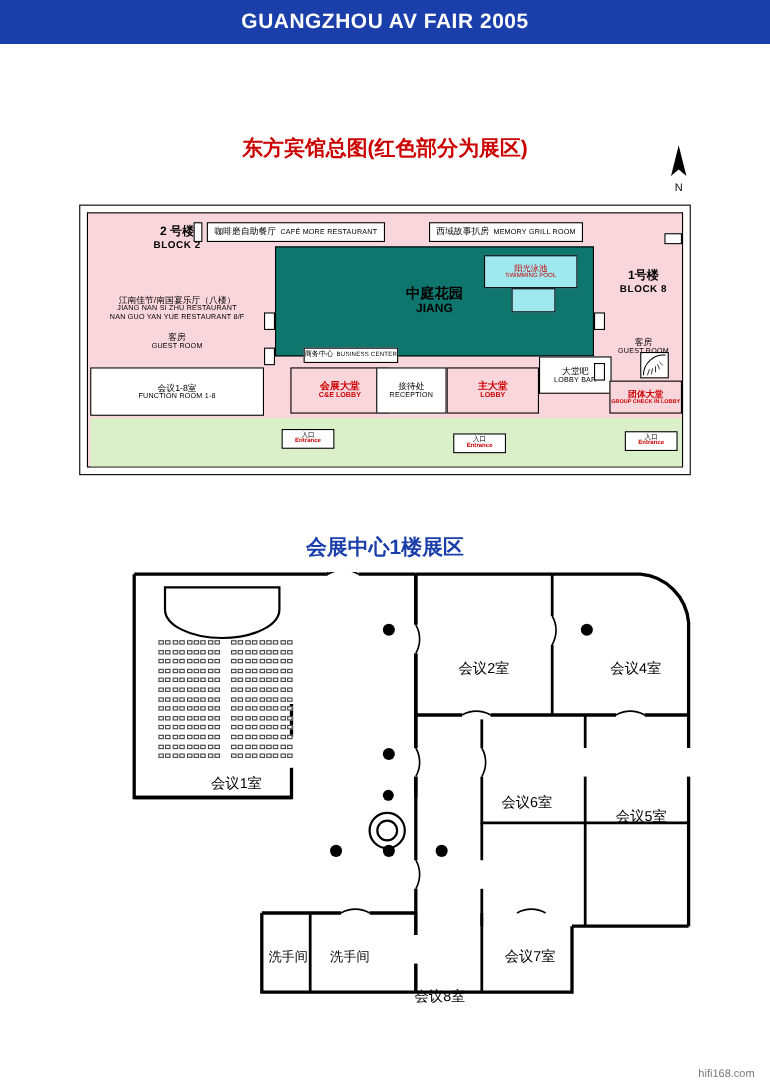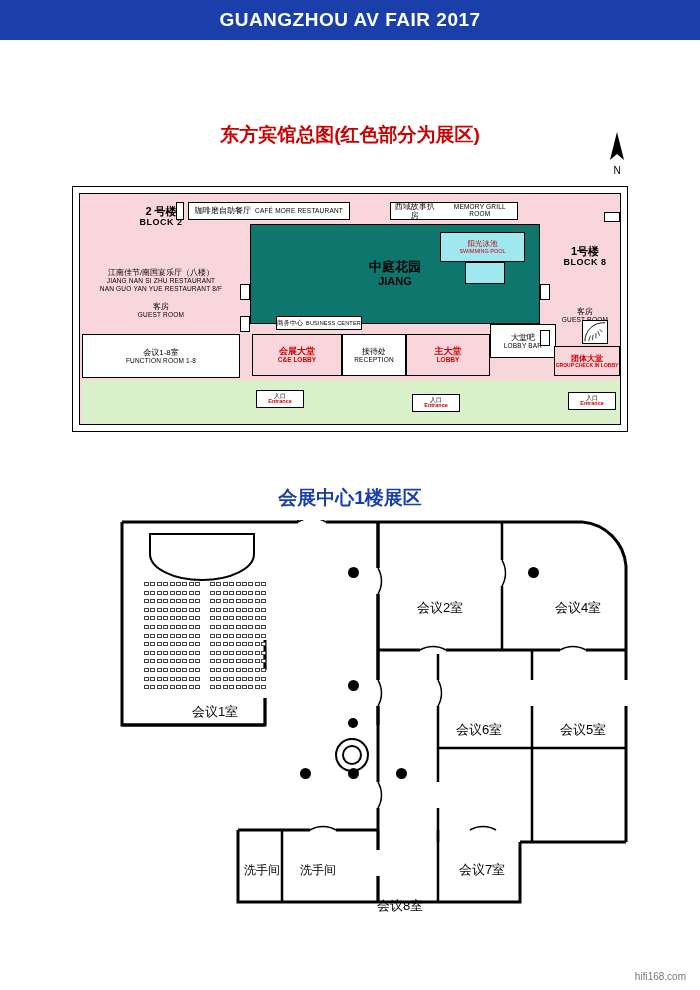--- a/index.html
+++ b/index.html
@@ -169,21 +169,21 @@
     position: absolute;
     border: 1px solid #000;
     box-sizing: border-box;
     background: #fff;
   }
 </style>
 </head>
 <body>
 
 <div class="header-bar">
-  <div class="header-title">GUANGZHOU AV FAIR 2017</div>
+  <div class="header-title">GUANGZHOU AV FAIR 2005</div>
 </div>
 
 <div class="sec1-title">东方宾馆总图(红色部分为展区)</div>
 
 <svg class="compass" viewBox="0 0 44 46">
   <polygon points="22,2 29,30 22,24 15,30" fill="#000"></polygon>
   <text x="22" y="44" font-size="10" text-anchor="middle" fill="#000" font-family="Liberation Sans, sans-serif">N</text>
 </svg>
 
 <div class="map1">
@@ -211,21 +211,21 @@
       <div class="en">FUNCTION ROOM 1-8</div>
     </div>
 
     <div class="rm white" style="left:108px; top:8px; width:162px; height:18px;">
       <div style="display:flex; gap:4px; align-items:baseline;">
         <span class="cn">咖啡磨自助餐厅</span>
         <span class="en">CAFÉ MORE RESTAURANT</span>
       </div>
     </div>
 
-    <div class="rm white" style="left:310px; top:8px; width:128px; height:18px;">
+    <div class="rm white" style="left:310px; top:8px; width:140px; height:18px;">
       <div style="display:flex; gap:4px; align-items:baseline;">
         <span class="cn">西域故事扒房</span>
         <span class="en">MEMORY GRILL ROOM</span>
       </div>
     </div>
 
     <div class="rm green" style="left:170px; top:30px; width:290px; height:100px;">
       <div class="garden-cn">中庭花园</div>
       <div class="garden-en">JIANG</div>
     </div>
@@ -238,21 +238,21 @@
 
     <div class="rm pink" style="left:470px; top:44px; width:70px; height:36px; border:none;">
       <div class="big-cn">1号楼</div>
       <div class="big-en">BLOCK 8</div>
     </div>
     <div class="rm pink" style="left:470px; top:108px; width:70px; height:26px; border:none;">
       <div class="cn">客房</div>
       <div class="en">GUEST ROOM</div>
     </div>
 
-    <div class="rm pink" style="left:172px; top:140px; width:90px; height:42px;">
+    <div class="rm pink" style="left:184px; top:140px; width:90px; height:42px;">
       <div class="cn-red">会展大堂</div>
       <div class="en-red">C&amp;E LOBBY</div>
     </div>
 
     <div class="rm white" style="left:196px; top:122px; width:86px; height:14px;">
       <div style="display:flex; gap:3px; align-items:baseline;">
         <span class="cn" style="font-size:6.5px">商务中心</span>
         <span class="en" style="font-size:5.5px">BUSINESS CENTER</span>
       </div>
     </div>
@@ -641,21 +641,21 @@
   </div>
   <div class="room2" style="left:270px; top:78px; width:100px; height:20px;">
     <span>会议2室</span>
   </div>
   <div class="room2" style="left:408px; top:78px; width:100px; height:20px;">
     <span>会议4室</span>
   </div>
   <div class="room2" style="left:316px; top:200px; width:86px; height:20px;">
     <span>会议6室</span>
   </div>
-  <div class="room2" style="left:420px; top:200px; width:86px; height:20px;text-align:right;">
+  <div class="room2" style="left:420px; top:212px; width:86px; height:20px;text-align:right;">
     <span>会议5室</span>
   </div>
   <div class="room2" style="left:120px; top:340px; width:44px; height:20px; font-size:12px;">
     <span>洗手间</span>
   </div>
   <div class="room2" style="left:176px; top:340px; width:44px; height:20px; font-size:12px;">
     <span>洗手间</span>
   </div>
   <div class="room2" style="left:240px; top:340px; width:80px; height:20px;margin-top:36px;">
     <span>会议8室</span>

